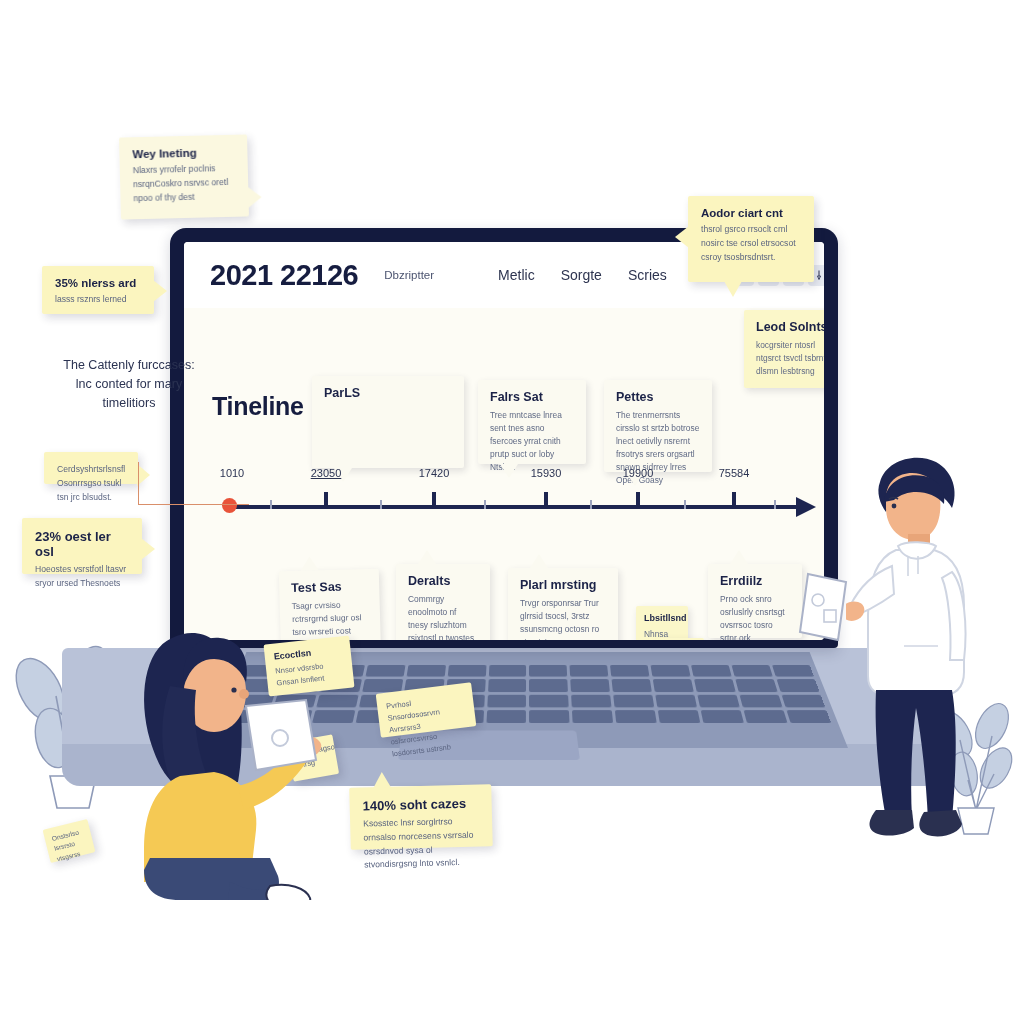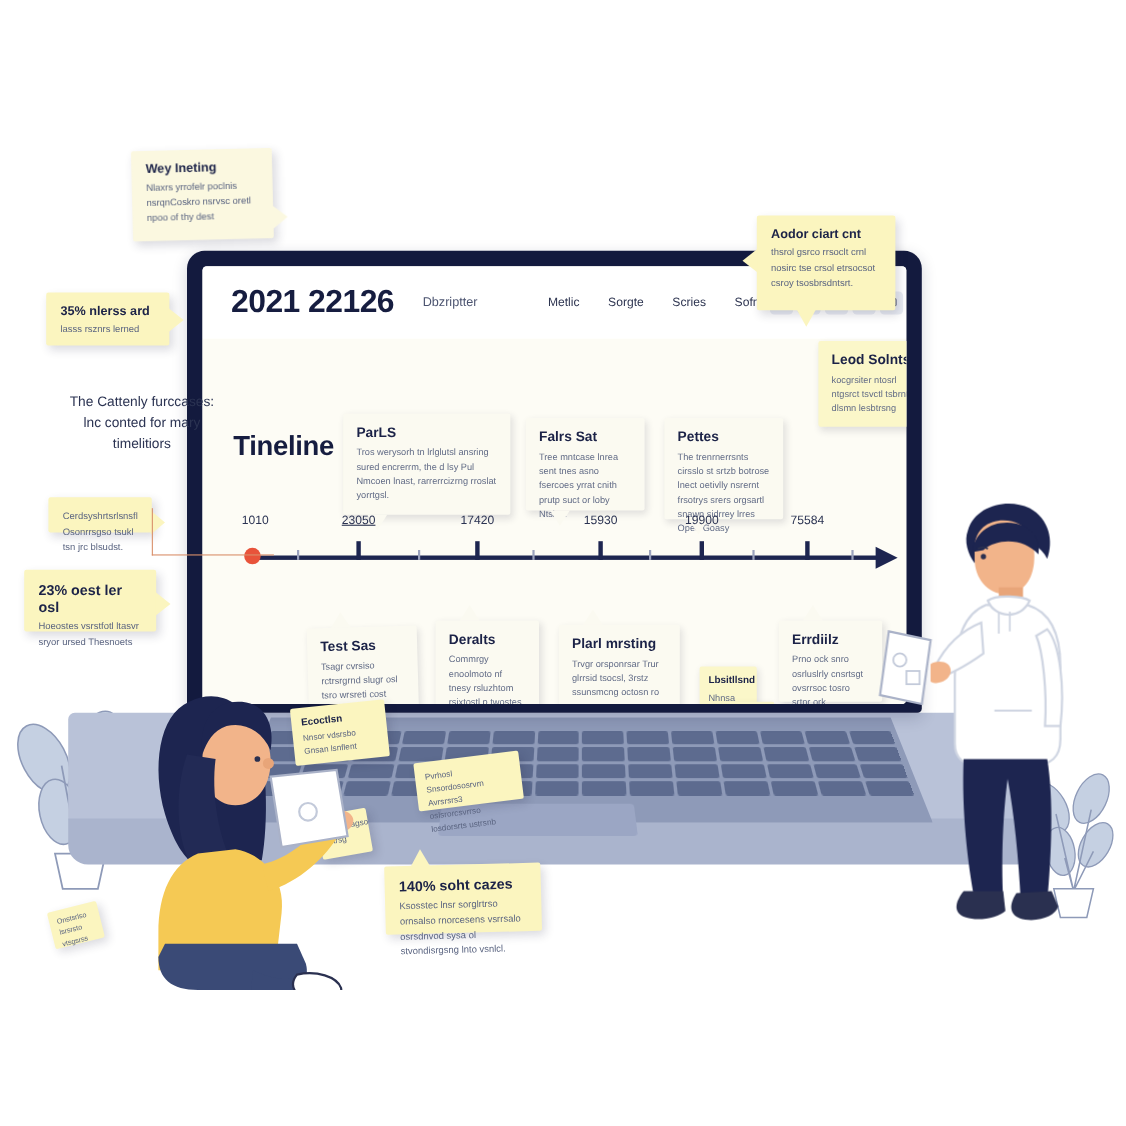--- a/index.html
+++ b/index.html
@@ -55,21 +55,21 @@
     position:absolute;left:0;top:0;right:0;height:66px;
     display:flex;align-items:center;padding:0 26px;box-sizing:border-box;
     background:#ffffff;
   }
   .app-title{
     font-size:29px;font-weight:bold;color:#161d40;letter-spacing:-.5px;
     margin-right:26px;white-space:nowrap;
   }
   .app-sub{font-size:11.5px;color:#4c5470;margin-right:64px;white-space:nowrap;}
   .nav{display:flex;gap:26px;margin-right:auto;}
-  .nav-item{font-size:11px;color:#2d3450;white-space:nowrap;cursor:pointer;}
+  .nav-item{font-size:14px;color:#2d3450;white-space:nowrap;cursor:pointer;}
   .toolbar{display:flex;gap:4px;}
   .tbtn{
     width:21px;height:21px;border-radius:4px;background:#e9ecf3;
     display:flex;align-items:center;justify-content:center;cursor:pointer;
   }
   .tbtn svg{display:block;}
 
   .canvas{position:absolute;left:0;top:66px;right:0;bottom:0;background:#fdfcf5;}
 
   .section-title{
@@ -278,21 +278,20 @@
 
         </div>
       </div>
 
       <div class="canvas">
 
         <div class="section-title">Tineline</div>
 
         <div class="card" style="left:128px;top:68px;width:152px;height:92px;">
           <div class="c-title">ParLS</div>
-          <div class="c-body">Tros werysorh tn lrlglutsl ansring sured encrerrm, the d lsy Pul Nmcoen lnast, rarrerrcizrng rroslat yorrtgsl.</div>
           <div class="tail down"></div>
         </div>
         <div class="card" style="left:294px;top:72px;width:108px;height:84px;">
           <div class="c-title">Falrs Sat</div>
           <div class="c-body">Tree mntcase lnrea sent tnes asno fsercoes yrrat cnith prutp suct or loby Ntsitst.</div>
           <div class="tail down"></div>
         </div>
         <div class="card" style="left:420px;top:72px;width:108px;height:92px;">
           <div class="c-title">Pettes</div>
           <div class="c-body">The trenrnerrsnts cirsslo st srtzb botrose lnect oetivlly nsrernt frsotrys srers orgsartl snawn sidrrey lrres Opee Goasy</div>

